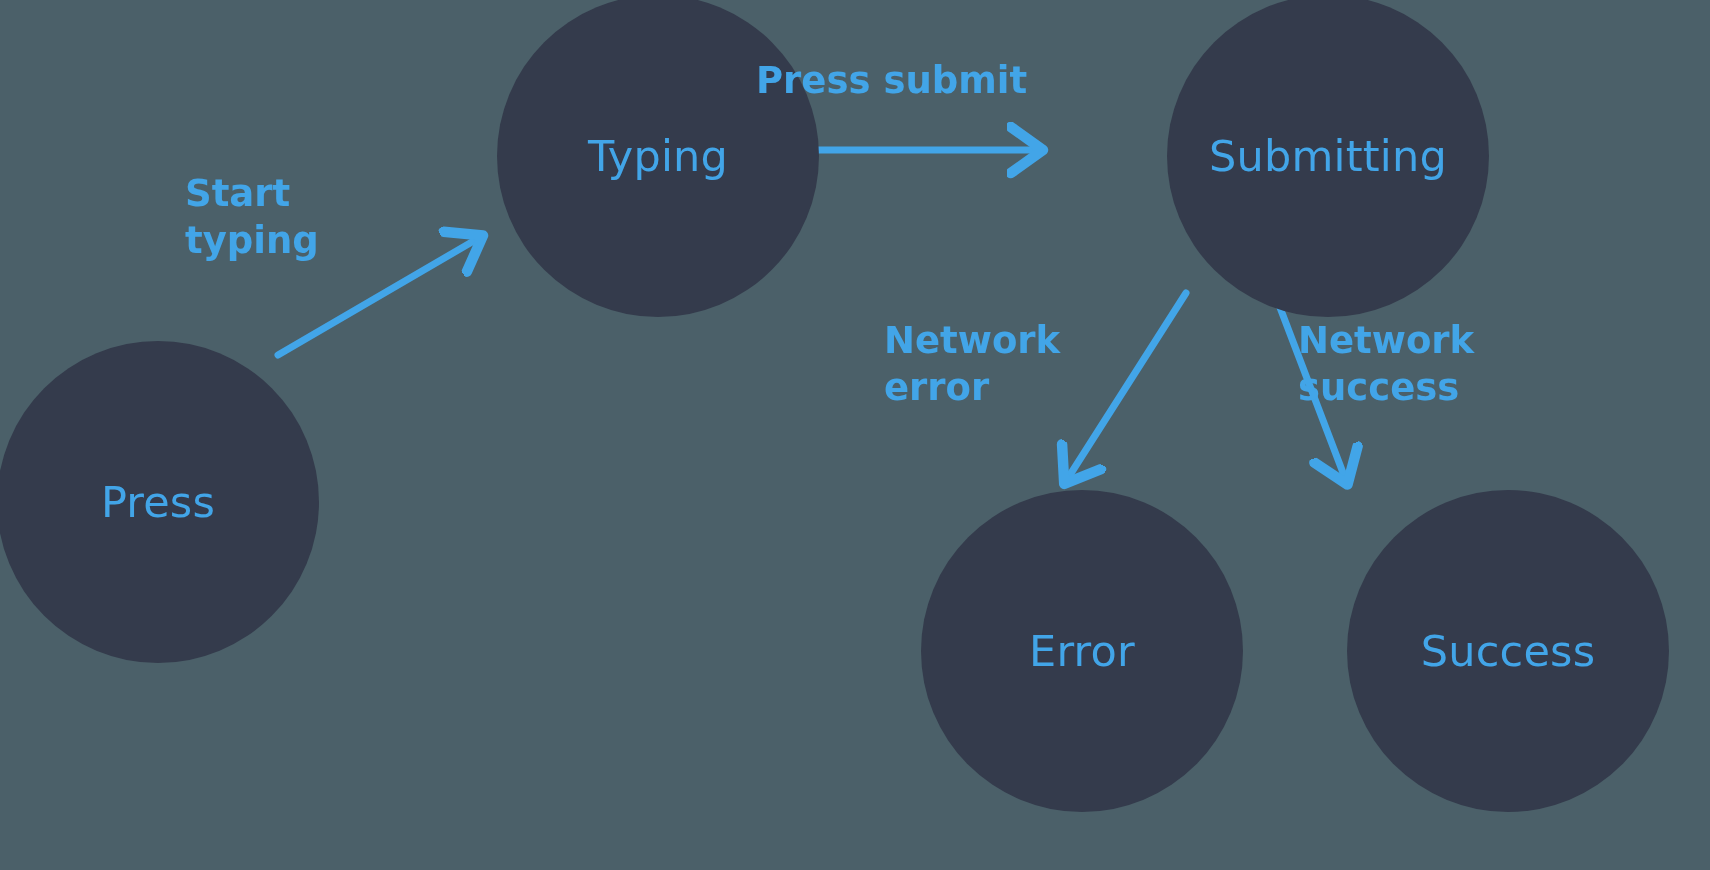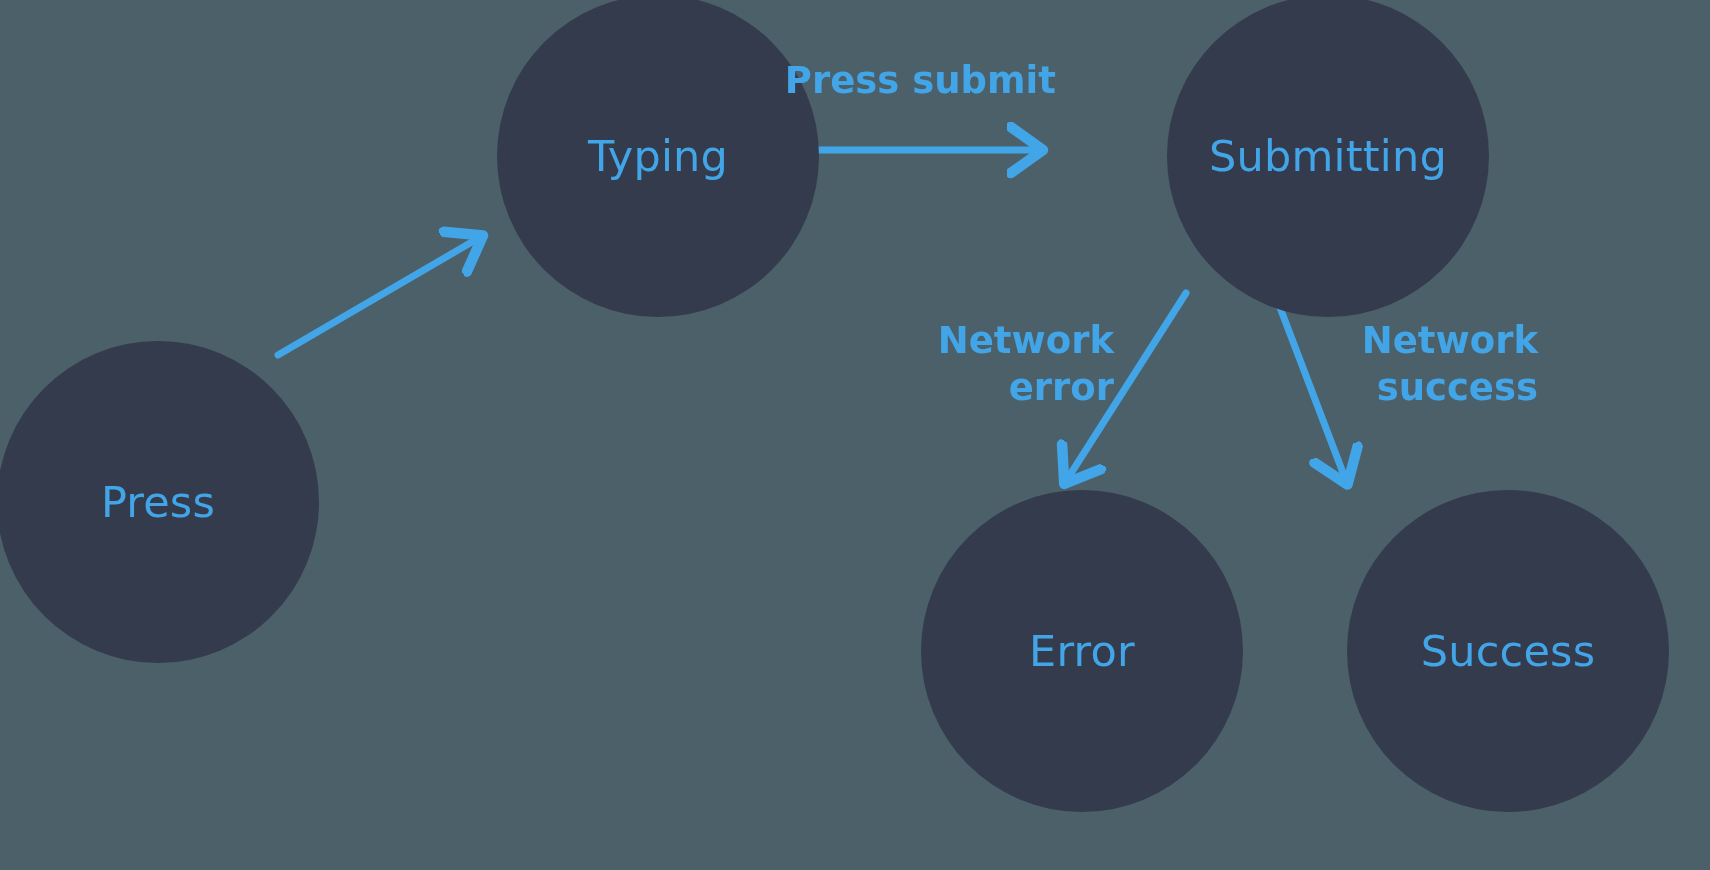--- a/index.html
+++ b/index.html
@@ -31,21 +31,21 @@
     letter-spacing: 0.2px;
     white-space: nowrap;
     user-select: none;
   }
   .edge-label {
     position: absolute;
     color: #42a5e8;
     font-size: 37px;
     font-weight: 700;
     line-height: 1.28;
-    text-align: right;
+    text-align: left;
     white-space: pre-line;
     user-select: none;
   }
   svg.edges {
     position: absolute;
     left: 0;
     top: 0;
     width: 1710px;
     height: 870px;
     overflow: visible;
@@ -86,20 +86,22 @@
   </div>
 
   <div class="node" style="left:921px; top:490px; width:322px; height:322px;">
     <span class="node-label">Error</span>
   </div>
 
   <div class="node" style="left:1347px; top:490px; width:322px; height:322px;">
     <span class="node-label">Success</span>
   </div>
 
+  <div class="edge-label" style="left:185px; top:170px; width:230px;">Start
+typing</div>
 
   <div class="edge-label" style="left:756px; top:57px; width:300px;">Press submit</div>
 
   <div class="edge-label" style="left:884px; top:317px; width:230px;">Network
 error</div>
 
   <div class="edge-label" style="left:1298px; top:317px; width:240px;">Network
 success</div>
 
 </div>

